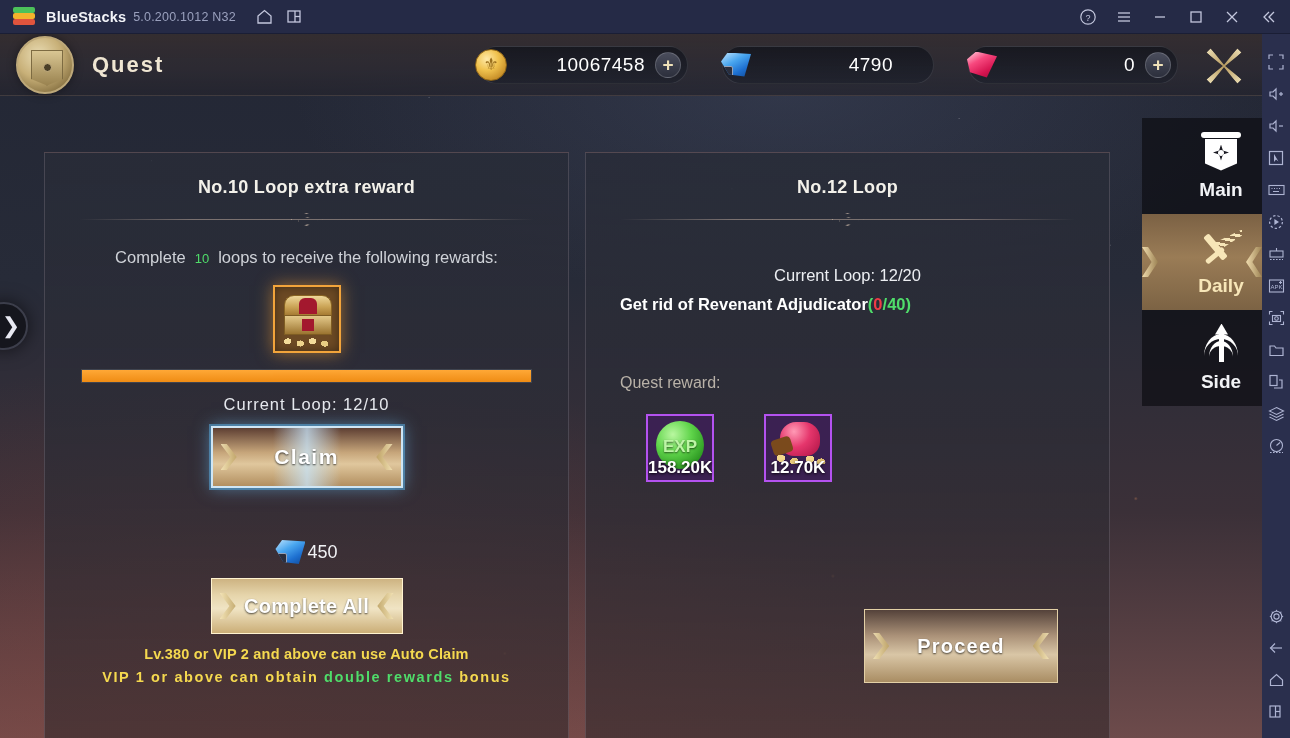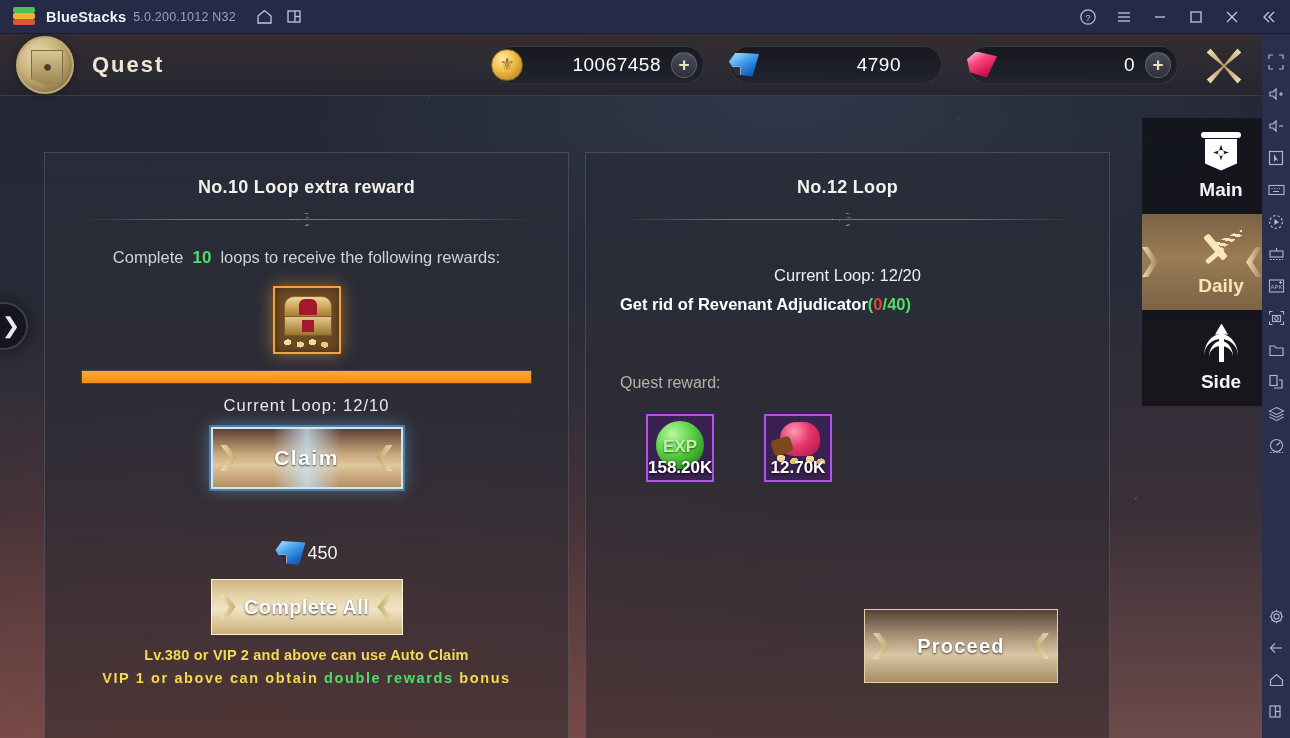--- a/index.html
+++ b/index.html
@@ -72,21 +72,21 @@
     background:linear-gradient(180deg,#d9c693,#9a8350);
     clip-path:polygon(0 0,100% 0,100% 82%,50% 100%,0 82%);
     border:1px solid #7d6b42;
   }
   .quest-emblem .pip{
     position:absolute; left:25px; top:25px; width:9px; height:9px; border-radius:50%;
     background:#4a3f28; border:1px solid #cbb585; z-index:2;
   }
   .hud-title { color:#efe6d2; font-size:22px; font-weight:bold; margin-left:18px; letter-spacing:2px; }
 
-  .currencies { margin-left:auto; display:flex; align-items:center; gap:8px; }
+  .currencies { margin-left:auto; display:flex; align-items:center; gap:16px; }
   .cur {
     display:flex; align-items:center; height:38px; border-radius:19px;
     background:linear-gradient(180deg, rgba(18,20,28,.80), rgba(30,33,44,.70));
     border:1px solid rgba(255,255,255,.10);
     padding-right:6px; margin-right:18px; min-width:210px; position:relative;
   }
   .cur .icon { width:38px; height:34px; margin-left:-6px; flex:0 0 auto; position:relative; }
   .cur .val { color:#fff; font-size:19px; margin-left:auto; margin-right:10px; letter-spacing:.5px; }
   .cur .plus {
     width:26px; height:26px; border-radius:50%; flex:0 0 auto;
@@ -150,21 +150,21 @@
     clip-path:polygon(50% 0, 100% 50%, 50% 100%, 0 50%);
     background:transparent;
   }
   .divider span::after{
     content:""; position:absolute; left:6px; top:3px; width:18px; height:6px;
     border:1px solid rgba(205,185,170,.55);
     clip-path:polygon(50% 0, 100% 50%, 50% 100%, 0 50%);
   }
 
   .complete-line { text-align:center; margin-top:22px; color:#cfd2d8; font-size:16.5px; }
-  .complete-line .num { color:#4fdd6a; font-weight:bold; margin:8px 9px; font-size:17px; }
+  .complete-line .num { color:#4fdd6a; font-weight:normal; margin:8px 9px; font-size:13px; }
 
   .chest-wrap { display:flex; justify-content:center; margin-top:18px; }
   .chest {
     width:68px; height:68px; position:relative;
     border:2px solid #f2a43b; background:#6d4a24;
     box-shadow:0 0 16px rgba(250,160,50,.55), inset 0 0 10px rgba(0,0,0,.4);
   }
   .chest .lid {
     position:absolute; left:9px; top:8px; width:48px; height:22px;
     background:linear-gradient(180deg,#efd79a 0%, #caa355 55%, #a2762f 100%);

